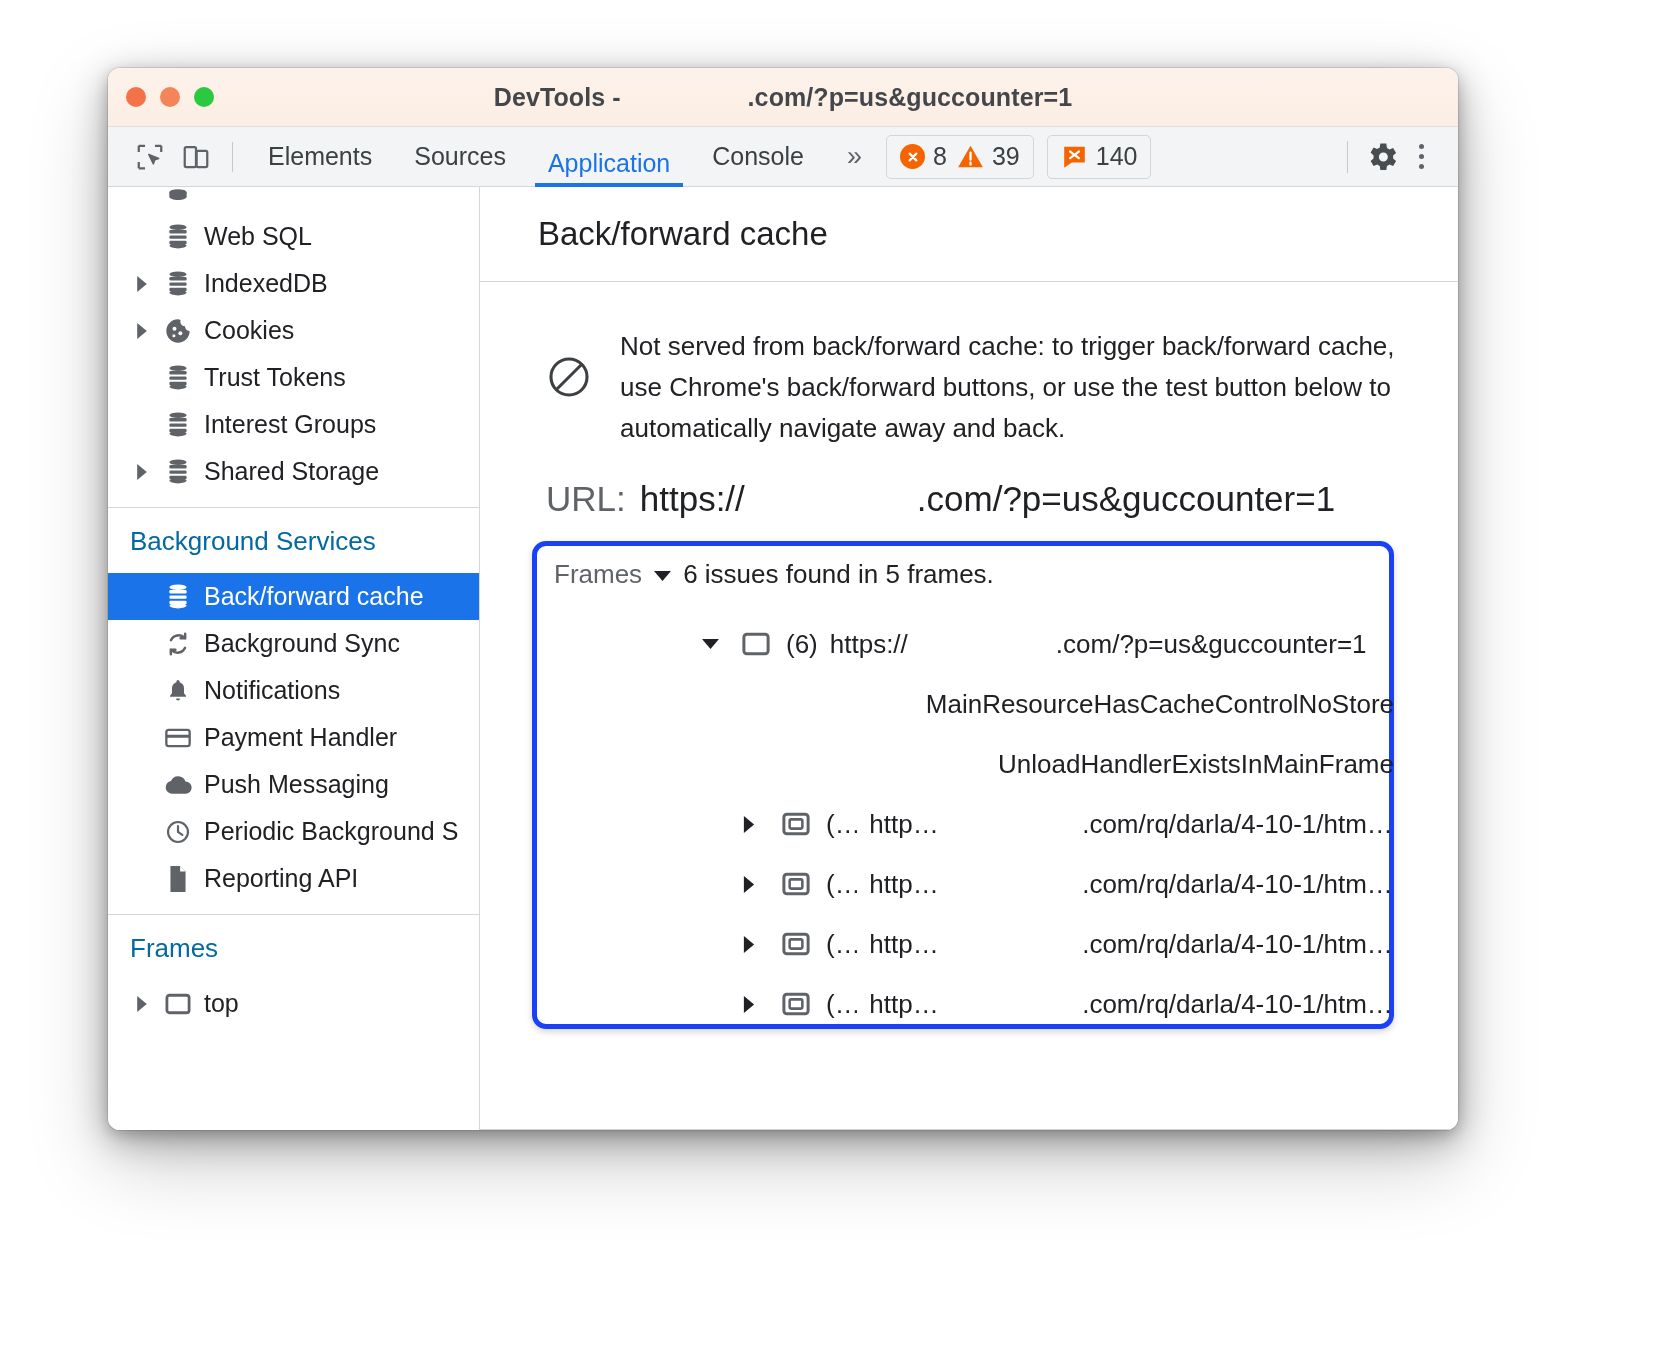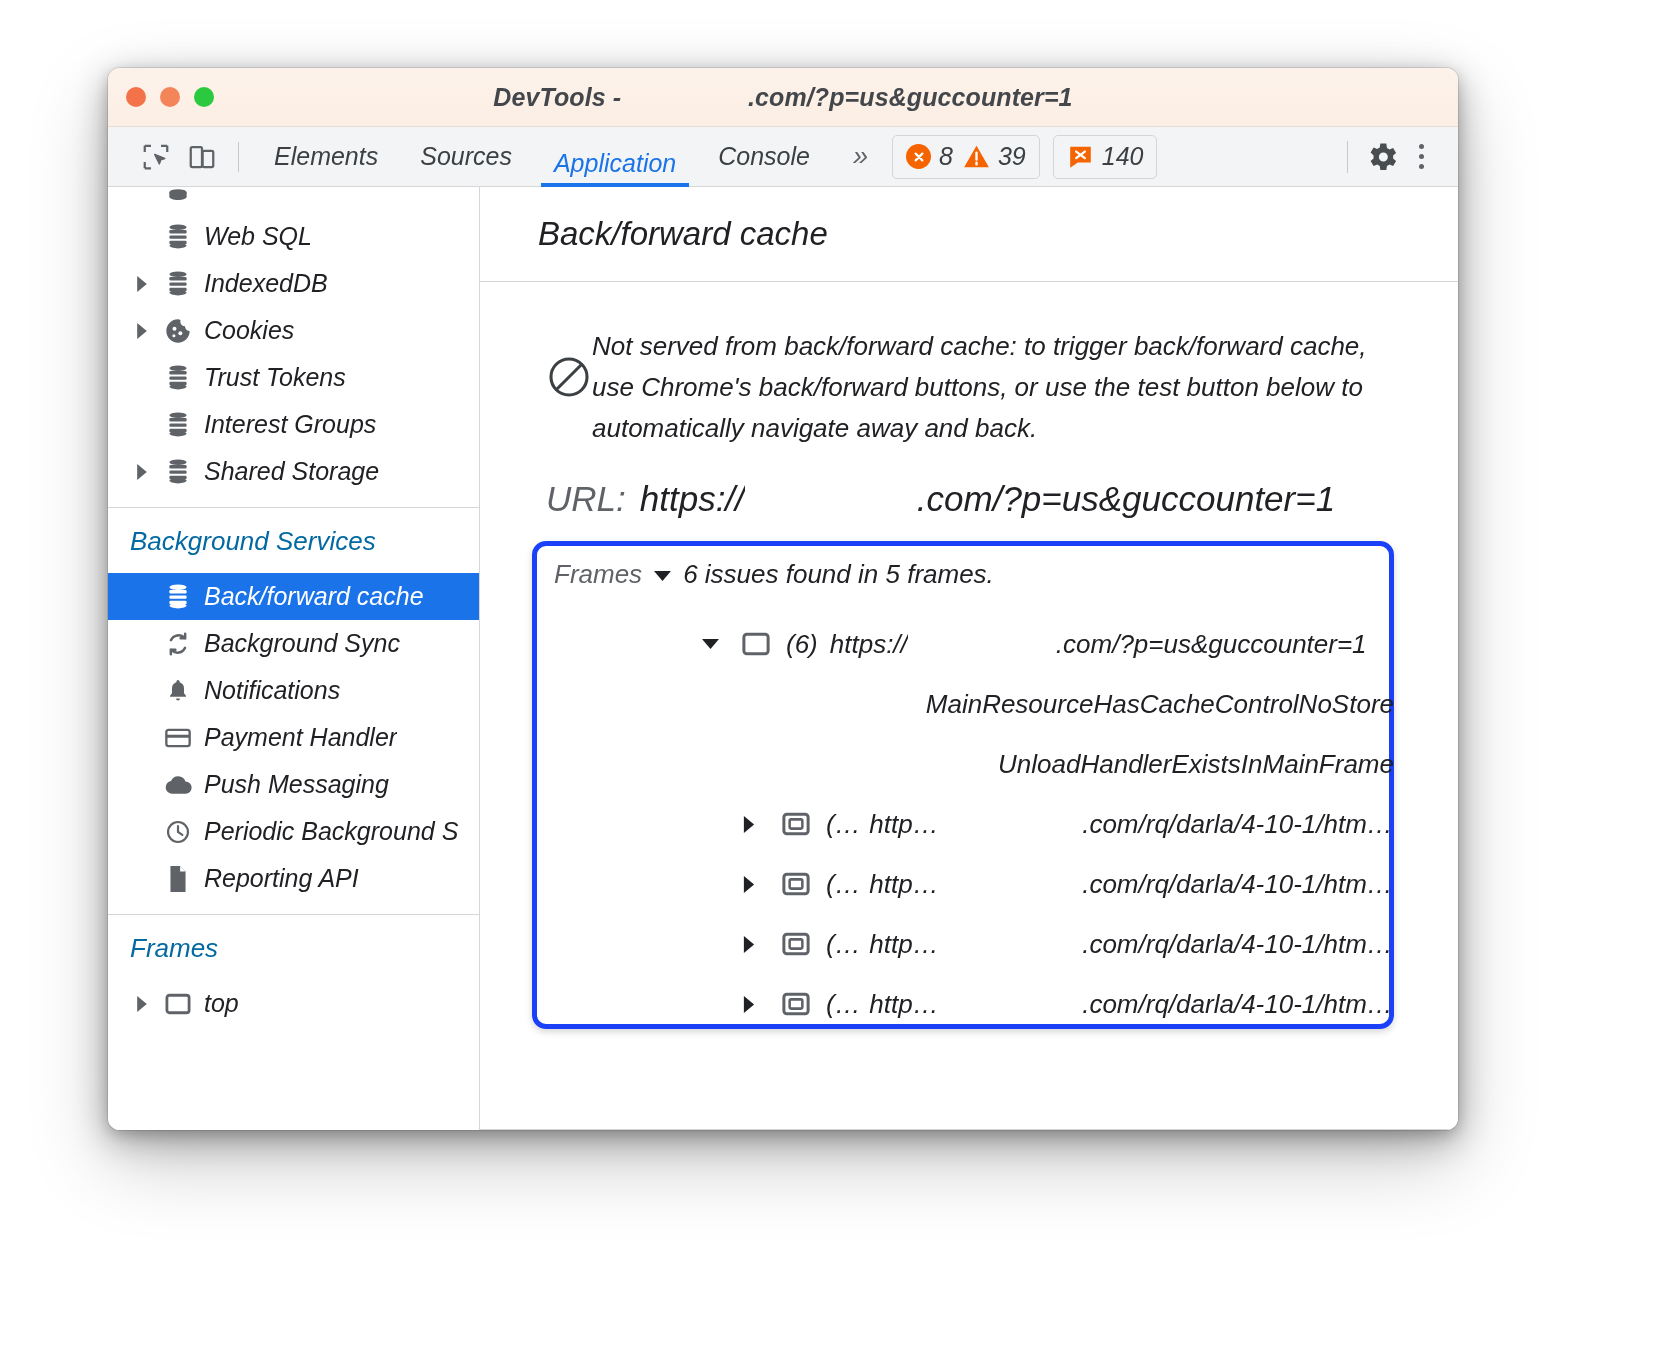--- a/index.html
+++ b/index.html
@@ -11,21 +11,20 @@
     font-family: "Liberation Sans", sans-serif;
     overflow: hidden;
   }
 
   
   .stage {
     position: absolute;
     left: 0; top: 0;
     width: 1678px; height: 1358px;
     background: #ffffff;
-    font-style: italic;
   }
 
   .window {
     position: absolute;
     left: 108px;
     top: 68px;
     width: 1350px;
     height: 1062px;
     border-radius: 12px;
     background: #ffffff;
@@ -72,21 +71,21 @@
   }
 
   
   .toolbar {
     height: 60px;
     flex: 0 0 60px;
     background: #f2f4f6;
     border-bottom: 1px solid #d4d6d8;
     display: flex;
     align-items: center;
-    padding: 0 20px 0 28px;
+    padding: 0 20px 0 22px;
     position: relative;
   }
   .tb-icon {
     width: 40px; height: 40px;
     display: flex; align-items: center; justify-content: center;
     color: #5f6368;
     margin-right: 6px;
   }
   .tb-divider {
     width: 1px; height: 30px;
@@ -213,20 +212,21 @@
     align-items: center;
     padding-left: 58px;
     border-bottom: 1px solid #d4d6d8;
     font-size: 33px;
     color: #202124;
   }
   .panel-body { flex: 1; position: relative; overflow: hidden; }
 
   .notice {
     display: flex;
+    gap: 28px;
     padding: 44px 24px 0 66px;
   }
   .notice-ico {
     flex: 0 0 46px;
     width: 46px; height: 46px;
     color: #3c4043;
     margin-top: 28px;
   }
   .notice-text {
     font-size: 26px;

